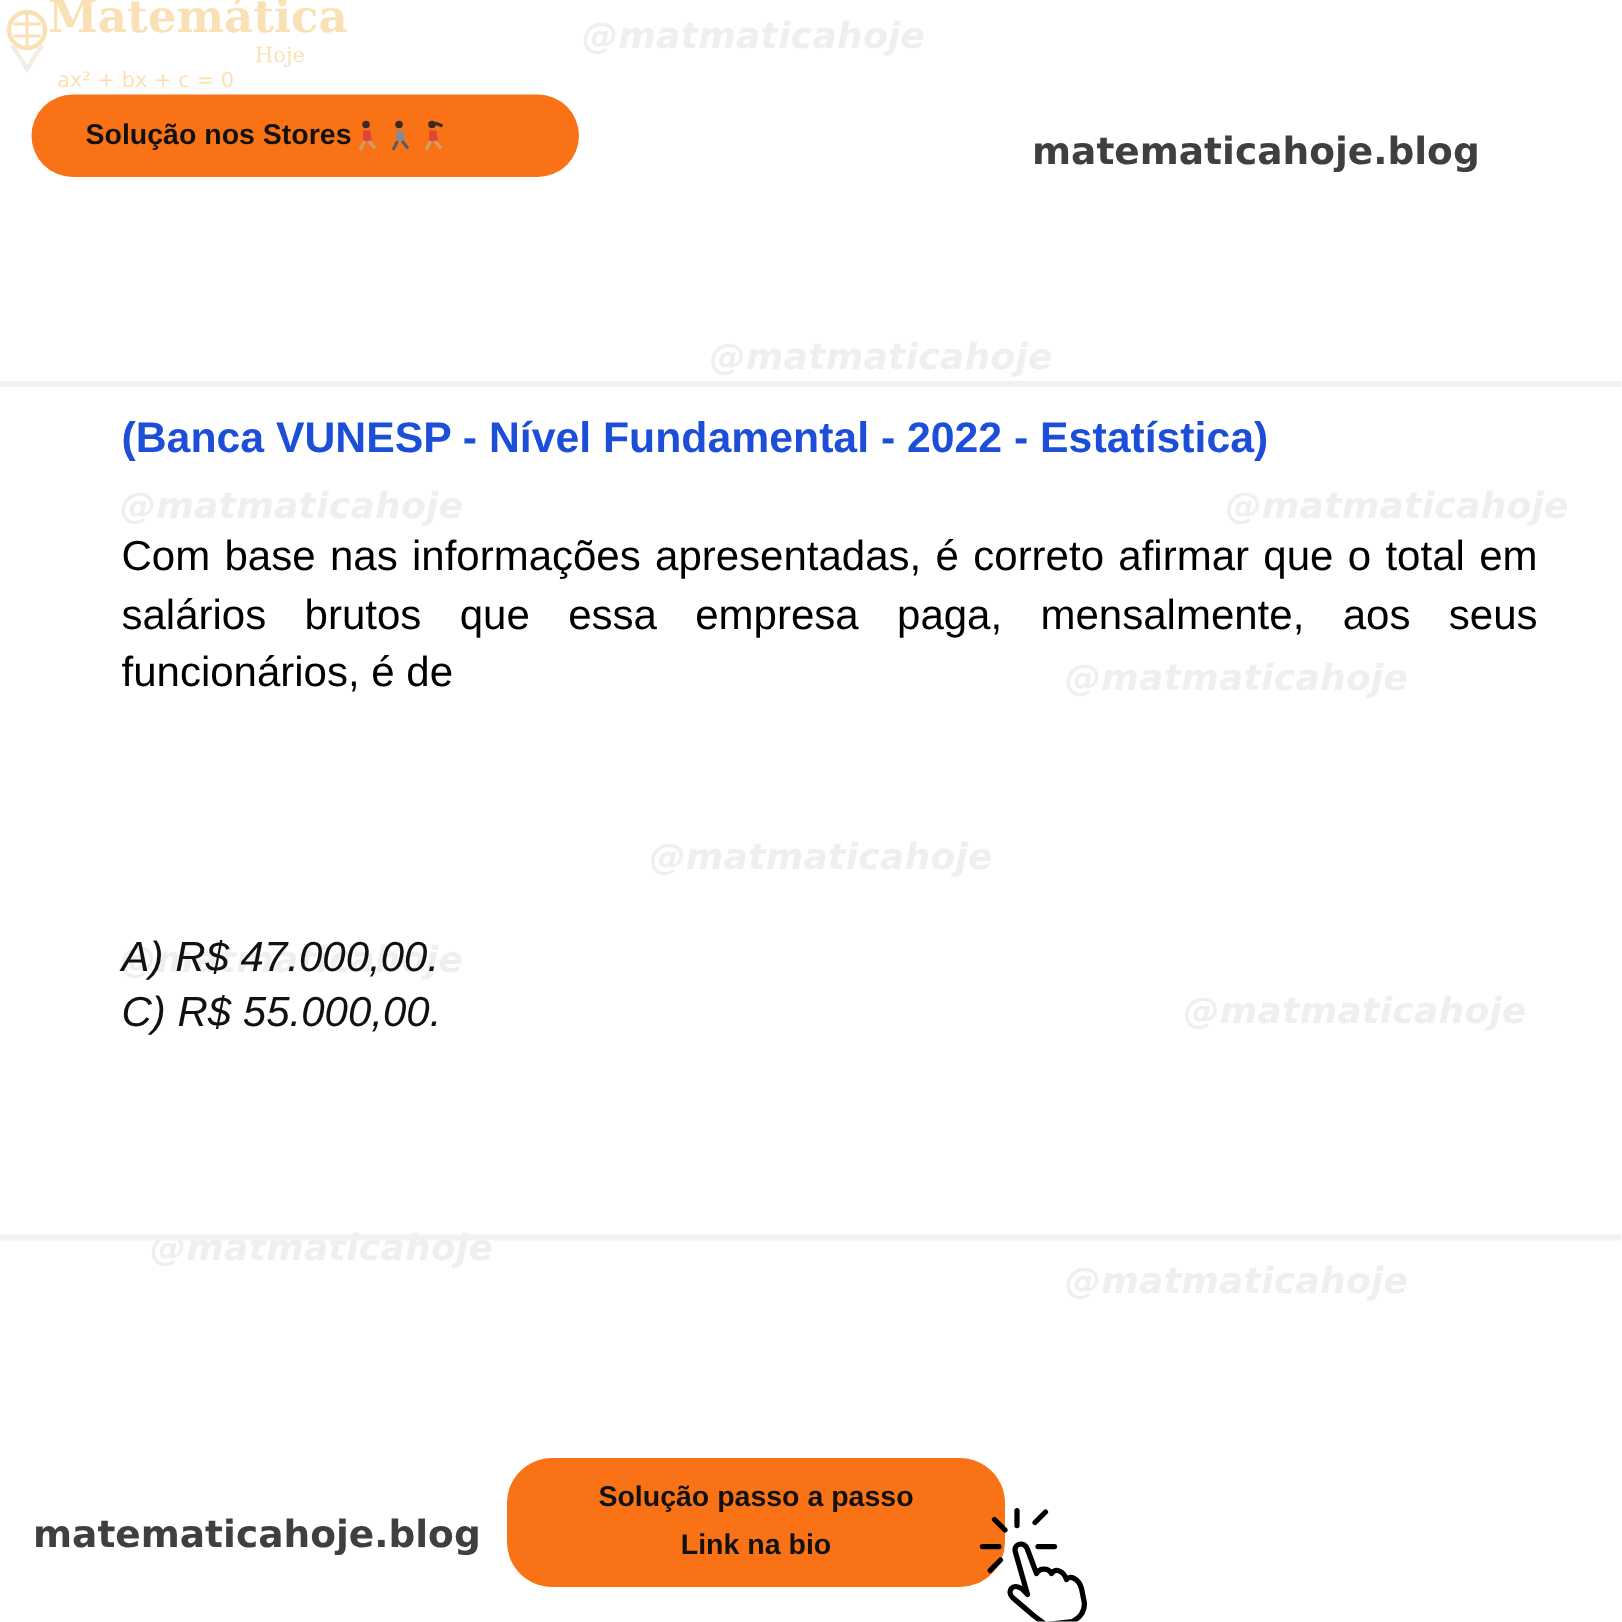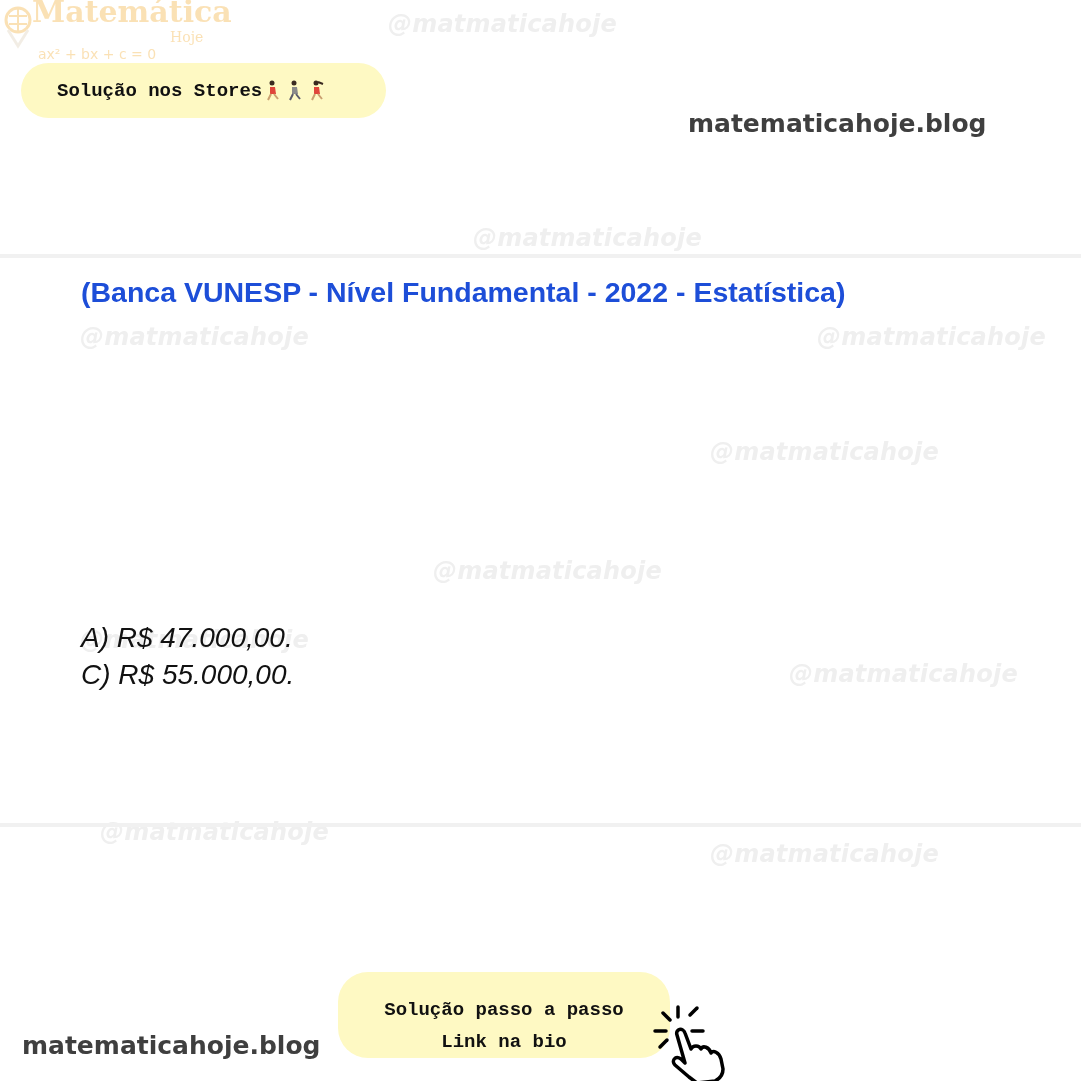--- a/index.html
+++ b/index.html
@@ -28,30 +28,30 @@
     .logo-globe { position: absolute; left: 2px; top: 4px; }
 
     
     .wm {
       position: absolute; font-family: "DejaVu Sans", sans-serif; font-weight: bold;
       font-size: 24px; color: #efefef; white-space: nowrap; letter-spacing: 0.2px; font-style: italic;
     }
 
     
     .pill {
-      position: absolute; background: #fef9c3; border-radius: 28px;
+      position: absolute; background: #f97316; border-radius: 28px;
       display: flex; align-items: center; justify-content: center;
-      font-family: Liberation Mono, monospace; font-weight: bold; color: #111;
+      font-family: Liberation Sans, sans-serif; font-weight: bold; color: #111;
     }
     .pill-top { left: 21px; top: 63px; width: 365px; height: 55px; font-size: 19px; justify-content: flex-start; padding-left: 36px; box-sizing: border-box; }
-    .pill-bottom { left: 338px; top: 972px; width: 332px; height: 86px; font-size: 19px; flex-direction: column; line-height: 32px; border-radius: 30px; justify-content: flex-end; }
+    .pill-bottom { left: 338px; top: 972px; width: 332px; height: 86px; font-size: 19px; flex-direction: column; line-height: 32px; border-radius: 30px; }
 
     .blog {
       position: absolute; font-family: "DejaVu Sans", sans-serif; font-weight: bold;
-      color: #3f3f3f; white-space: nowrap; margin-top: 23px;
+      color: #3f3f3f; white-space: nowrap;
     }
     .blog-top { left: 688px; top: 86px; font-size: 25px; }
     .blog-bottom { left: 22px; top: 1008px; font-size: 25px; }
 
     .divider { position: absolute; left: 0; width: 1081px; height: 4px; background: #f1f1f1; }
 
     .heading {
       position: absolute; left: 81px; top: 276px; font-size: 28.5px; font-weight: bold; color: #1d4ed8;
       white-space: nowrap;
     }
@@ -113,20 +113,21 @@
         <path d="M7 14 L4 20 M10 14 L14 19" stroke="#caa070" stroke-width="2"></path>
       </svg>
   </span>
 </div>
 <span class="blog blog-top">matematicahoje.blog</span>
 
 <div class="divider" style="top:254px;"></div>
 
 <div class="heading">(Banca VUNESP - Nível Fundamental - 2022 - Estatística)</div>
 <div class="body-text">
+  <p>Com base nas informações apresentadas, é correto afirmar que o total em salários brutos que essa empresa paga, mensalmente, aos seus funcionários, é de</p>
 </div>
 
 <div class="options">
   <span class="option"><span>A)</span> <span>R$ 47.000,00.</span></span>
   <span class="option"><span>C)</span> <span>R$ 55.000,00.</span></span>
 </div>
 
 <div class="divider" style="top:823px;"></div>
 
 <span class="blog blog-bottom">matematicahoje.blog</span>

